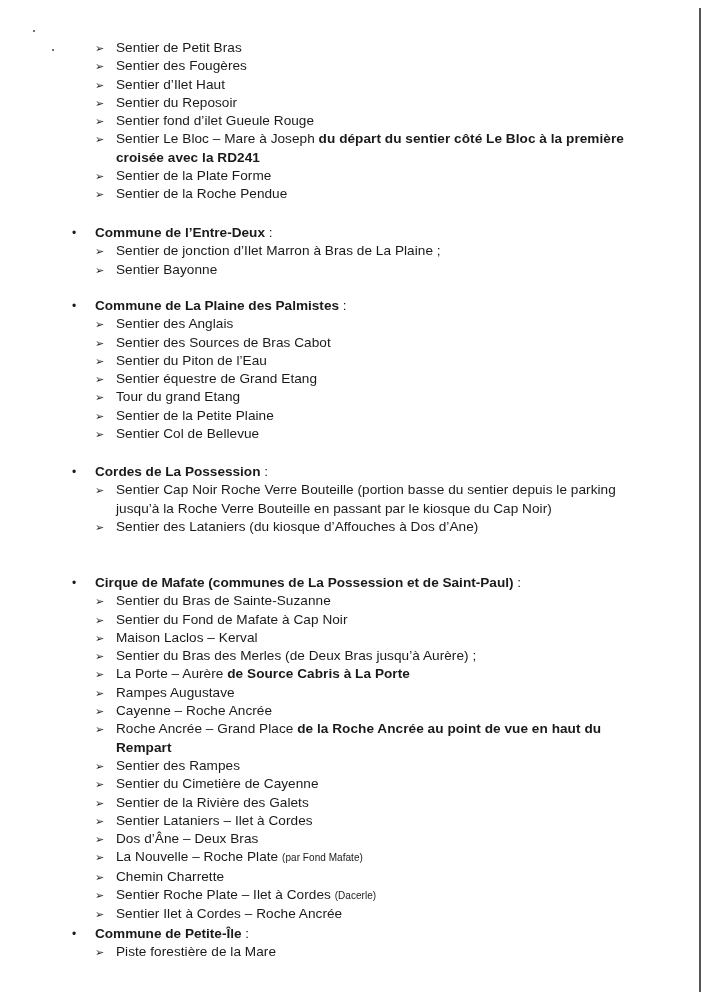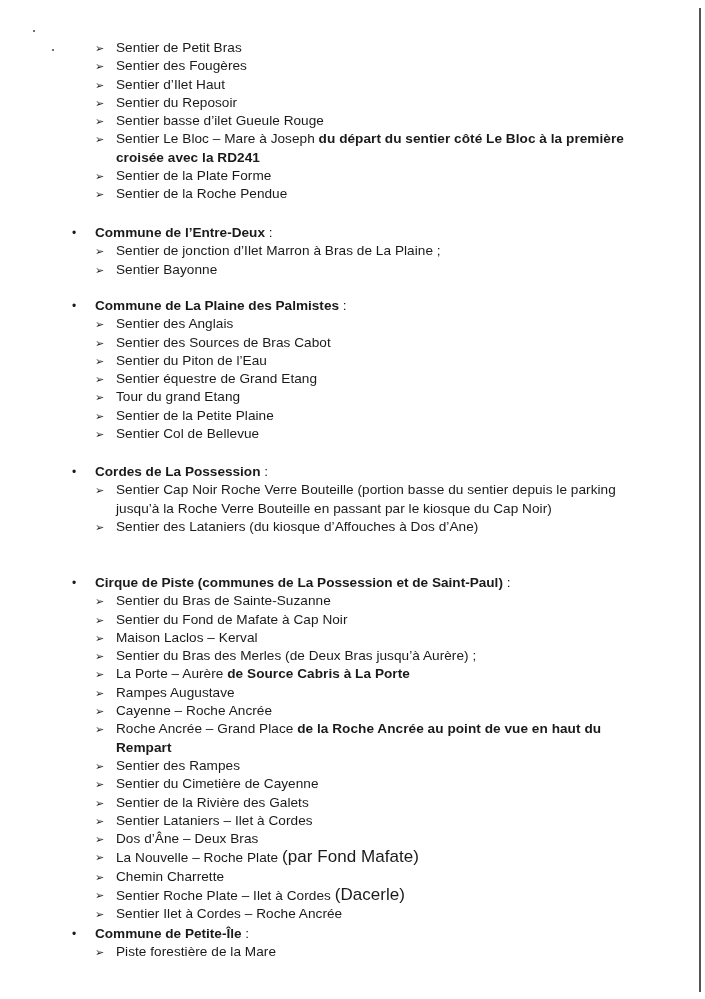--- a/index.html
+++ b/index.html
@@ -23,37 +23,37 @@
     position: absolute; left: 95px; top: 0; font-size: 11px; color: #222;
   }
   .section { position: relative; }
   .section-head {
     position: relative; padding-left: 95px; font-size: 13.6px; line-height: 18.3px;
   }
   .section-head .bullet {
     position: absolute; left: 72px; top: 0; font-size: 12px;
   }
   .section-head b, .sub-item b { font-weight: bold; }
-  .small { font-size: 17px; }
+  .small { font-size: 10px; }
 </style>
 </head>
 <body>
 
 <div class="edge-line"></div>
 <div class="speck" style="left:33px;top:30px;"></div>
 <div class="speck" style="left:52px;top:49px;"></div>
 
 <div class="page">
 
   <ul class="sub-list" style="position:absolute; top:39px; left:0; width:700px;">
     <li class="sub-item"><span class="arrow">➢</span><span>Sentier de Petit Bras</span></li>
     <li class="sub-item"><span class="arrow">➢</span><span>Sentier des Fougères</span></li>
     <li class="sub-item"><span class="arrow">➢</span><span>Sentier d’Ilet Haut</span></li>
     <li class="sub-item"><span class="arrow">➢</span><span>Sentier du Reposoir</span></li>
-    <li class="sub-item"><span class="arrow">➢</span><span>Sentier basse d’ilet Gueule Rouge</span></li>
+    <li class="sub-item"><span class="arrow">➢</span><span>Sentier fond d’ilet Gueule Rouge</span></li>
     <li class="sub-item"><span class="arrow">➢</span><span>Sentier Le Bloc – Mare à Joseph </span><b>du départ du sentier côté Le Bloc à la première croisée avec la RD241</b></li>
     <li class="sub-item"><span class="arrow">➢</span><span>Sentier de la Plate Forme</span></li>
     <li class="sub-item"><span class="arrow">➢</span><span>Sentier de la Roche Pendue</span></li>
   </ul>
 
   <div class="section" style="position:absolute; top:224px; left:0; width:700px;">
     <div class="section-head"><span class="bullet">•</span><b>Commune de l’Entre-Deux</b><span> :</span></div>
     <ul class="sub-list">
       <li class="sub-item"><span class="arrow">➢</span><span>Sentier de jonction d’Ilet Marron à Bras de La Plaine ;</span></li>
       <li class="sub-item"><span class="arrow">➢</span><span>Sentier Bayonne</span></li>
@@ -75,21 +75,21 @@
 
   <div class="section" style="position:absolute; top:463px; left:0; width:700px;">
     <div class="section-head"><span class="bullet">•</span><b>Cordes de La Possession</b><span> :</span></div>
     <ul class="sub-list">
       <li class="sub-item"><span class="arrow">➢</span><span>Sentier Cap Noir Roche Verre Bouteille (portion basse du sentier depuis le parking jusqu’à la Roche Verre Bouteille en passant par le kiosque du Cap Noir)</span></li>
       <li class="sub-item"><span class="arrow">➢</span><span>Sentier des Lataniers (du kiosque d’Affouches à Dos d’Ane)</span></li>
     </ul>
   </div>
 
   <div class="section" style="position:absolute; top:574px; left:0; width:700px;">
-    <div class="section-head"><span class="bullet">•</span><b>Cirque de Piste (communes de La Possession et de Saint-Paul)</b><span> :</span></div>
+    <div class="section-head"><span class="bullet">•</span><b>Cirque de Mafate (communes de La Possession et de Saint-Paul)</b><span> :</span></div>
     <ul class="sub-list">
       <li class="sub-item"><span class="arrow">➢</span><span>Sentier du Bras de Sainte-Suzanne</span></li>
       <li class="sub-item"><span class="arrow">➢</span><span>Sentier du Fond de Mafate à Cap Noir</span></li>
       <li class="sub-item"><span class="arrow">➢</span><span>Maison Laclos – Kerval</span></li>
       <li class="sub-item"><span class="arrow">➢</span><span>Sentier du Bras des Merles (de Deux Bras jusqu’à Aurère) ;</span></li>
       <li class="sub-item"><span class="arrow">➢</span><span>La Porte – Aurère </span><b>de Source Cabris à La Porte</b></li>
       <li class="sub-item"><span class="arrow">➢</span><span>Rampes Augustave</span></li>
       <li class="sub-item"><span class="arrow">➢</span><span>Cayenne – Roche Ancrée</span></li>
       <li class="sub-item"><span class="arrow">➢</span><span>Roche Ancrée – Grand Place </span><b>de la Roche Ancrée au point de vue en haut du Rempart</b></li>
       <li class="sub-item"><span class="arrow">➢</span><span>Sentier des Rampes</span></li>

